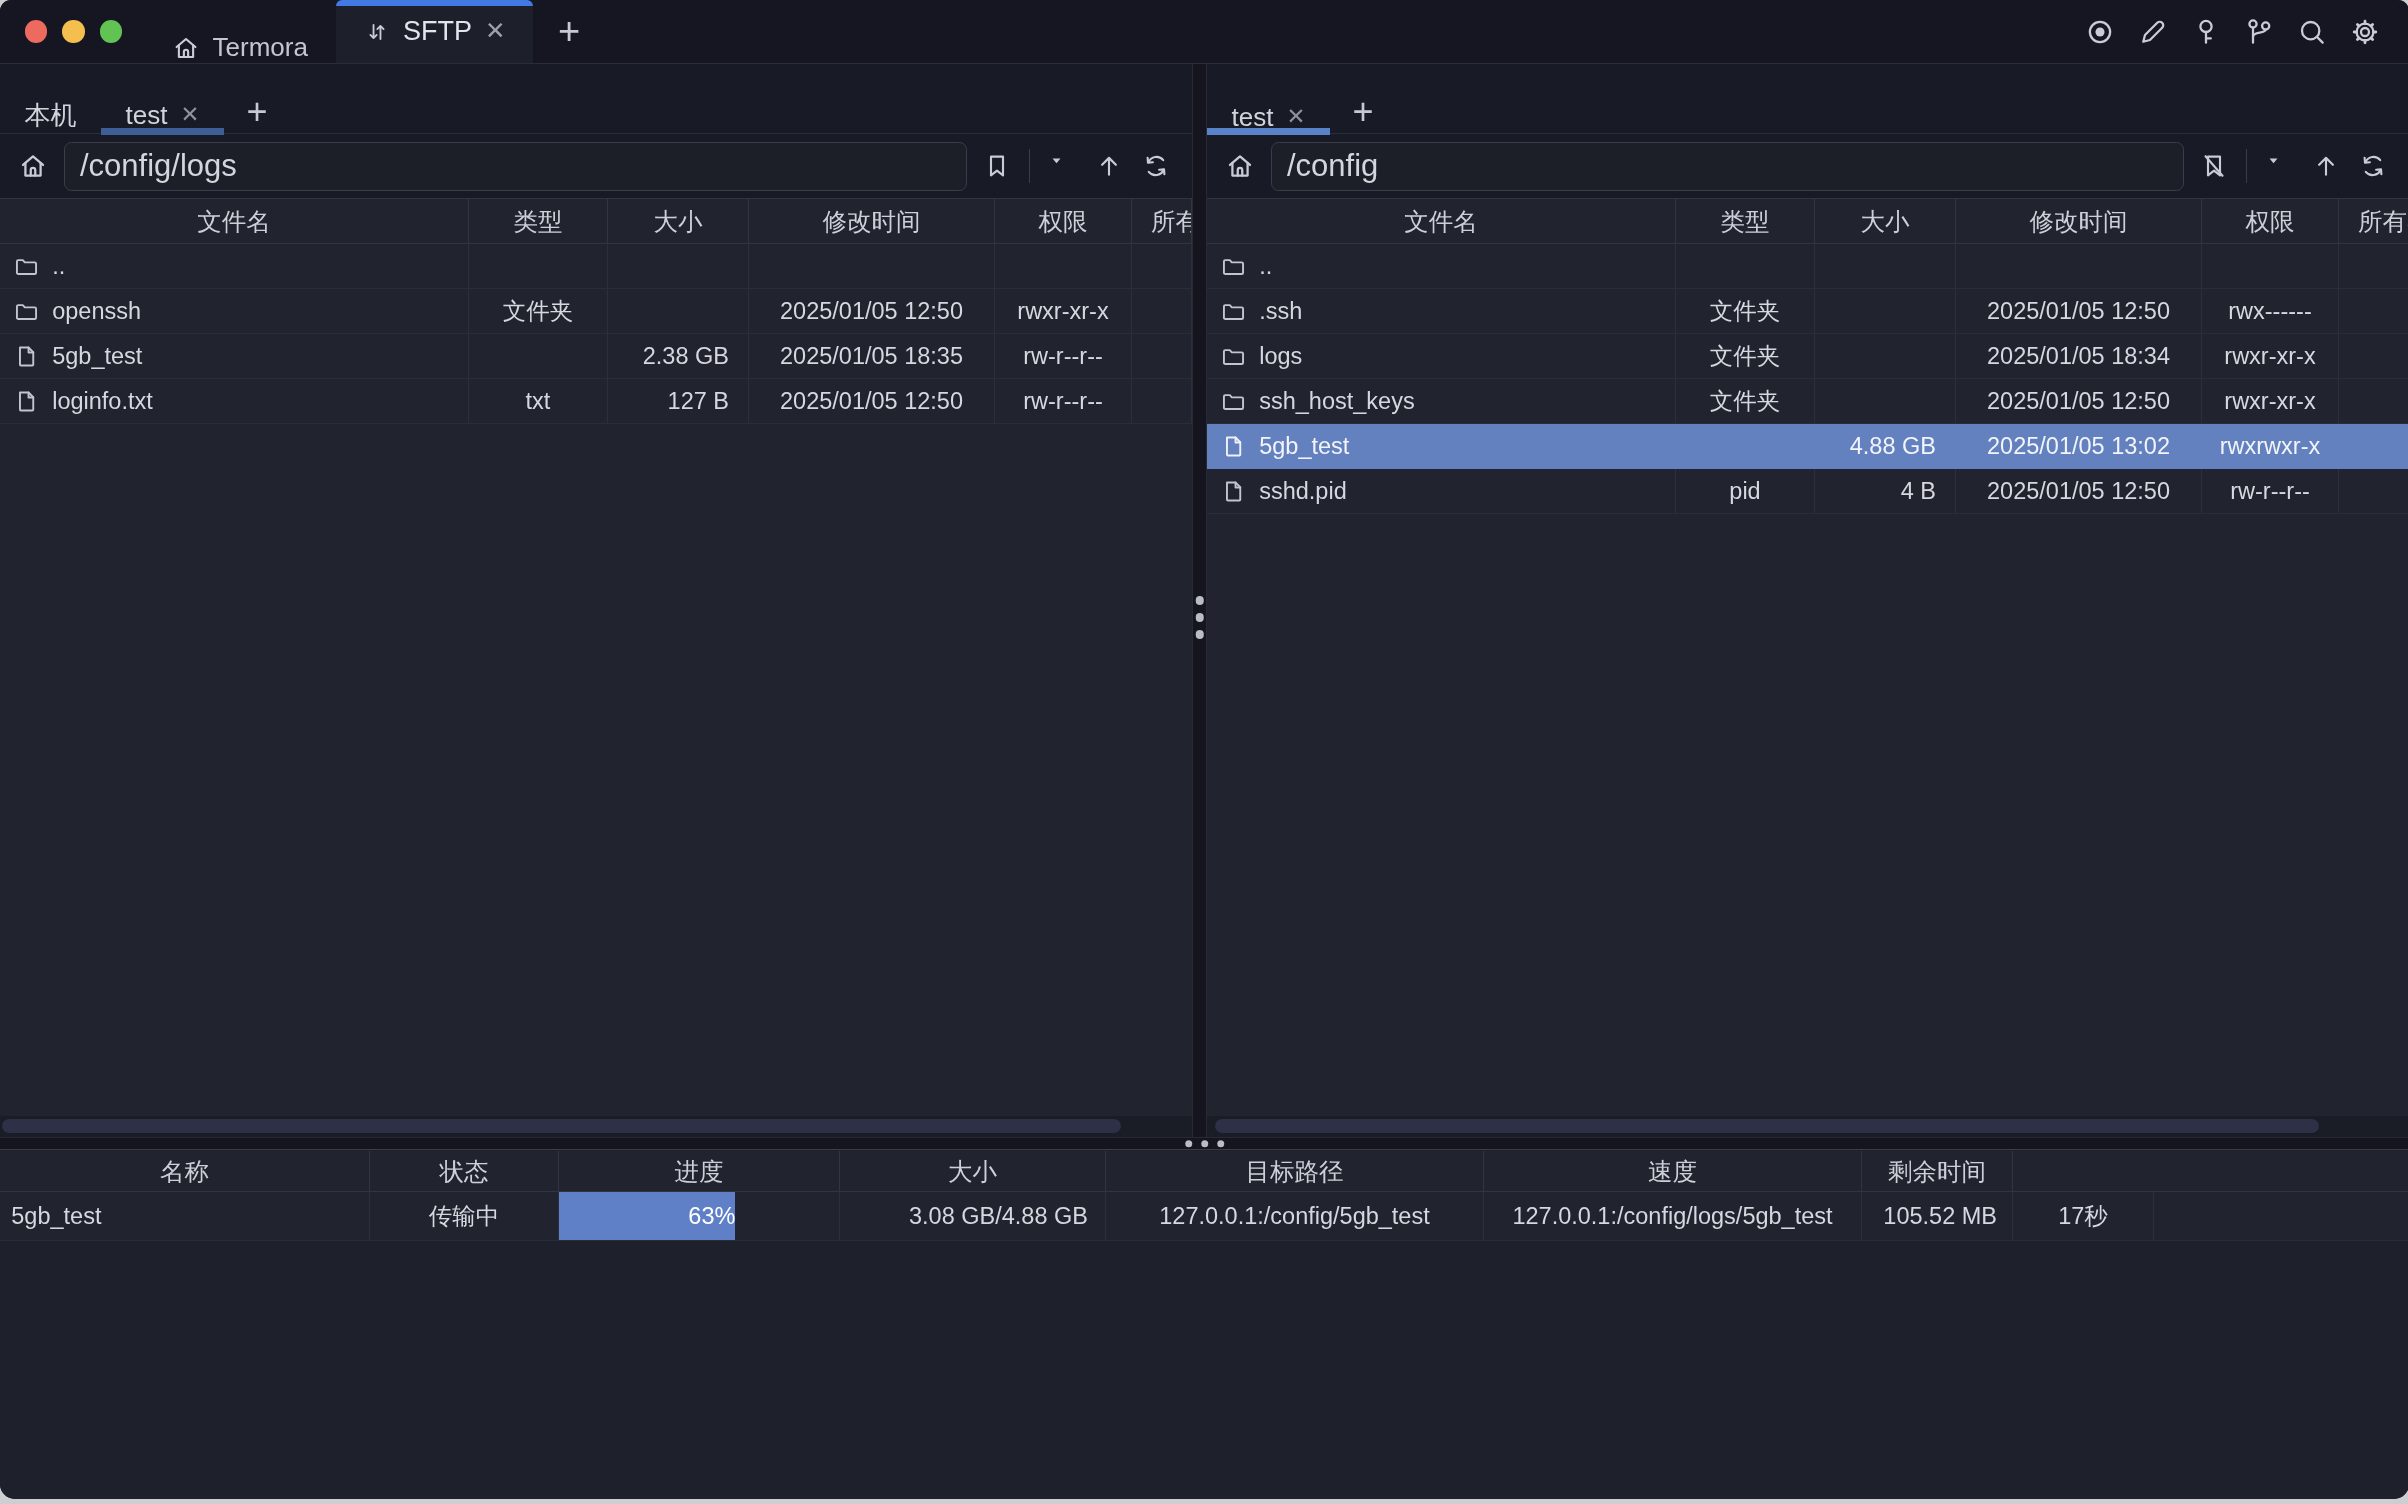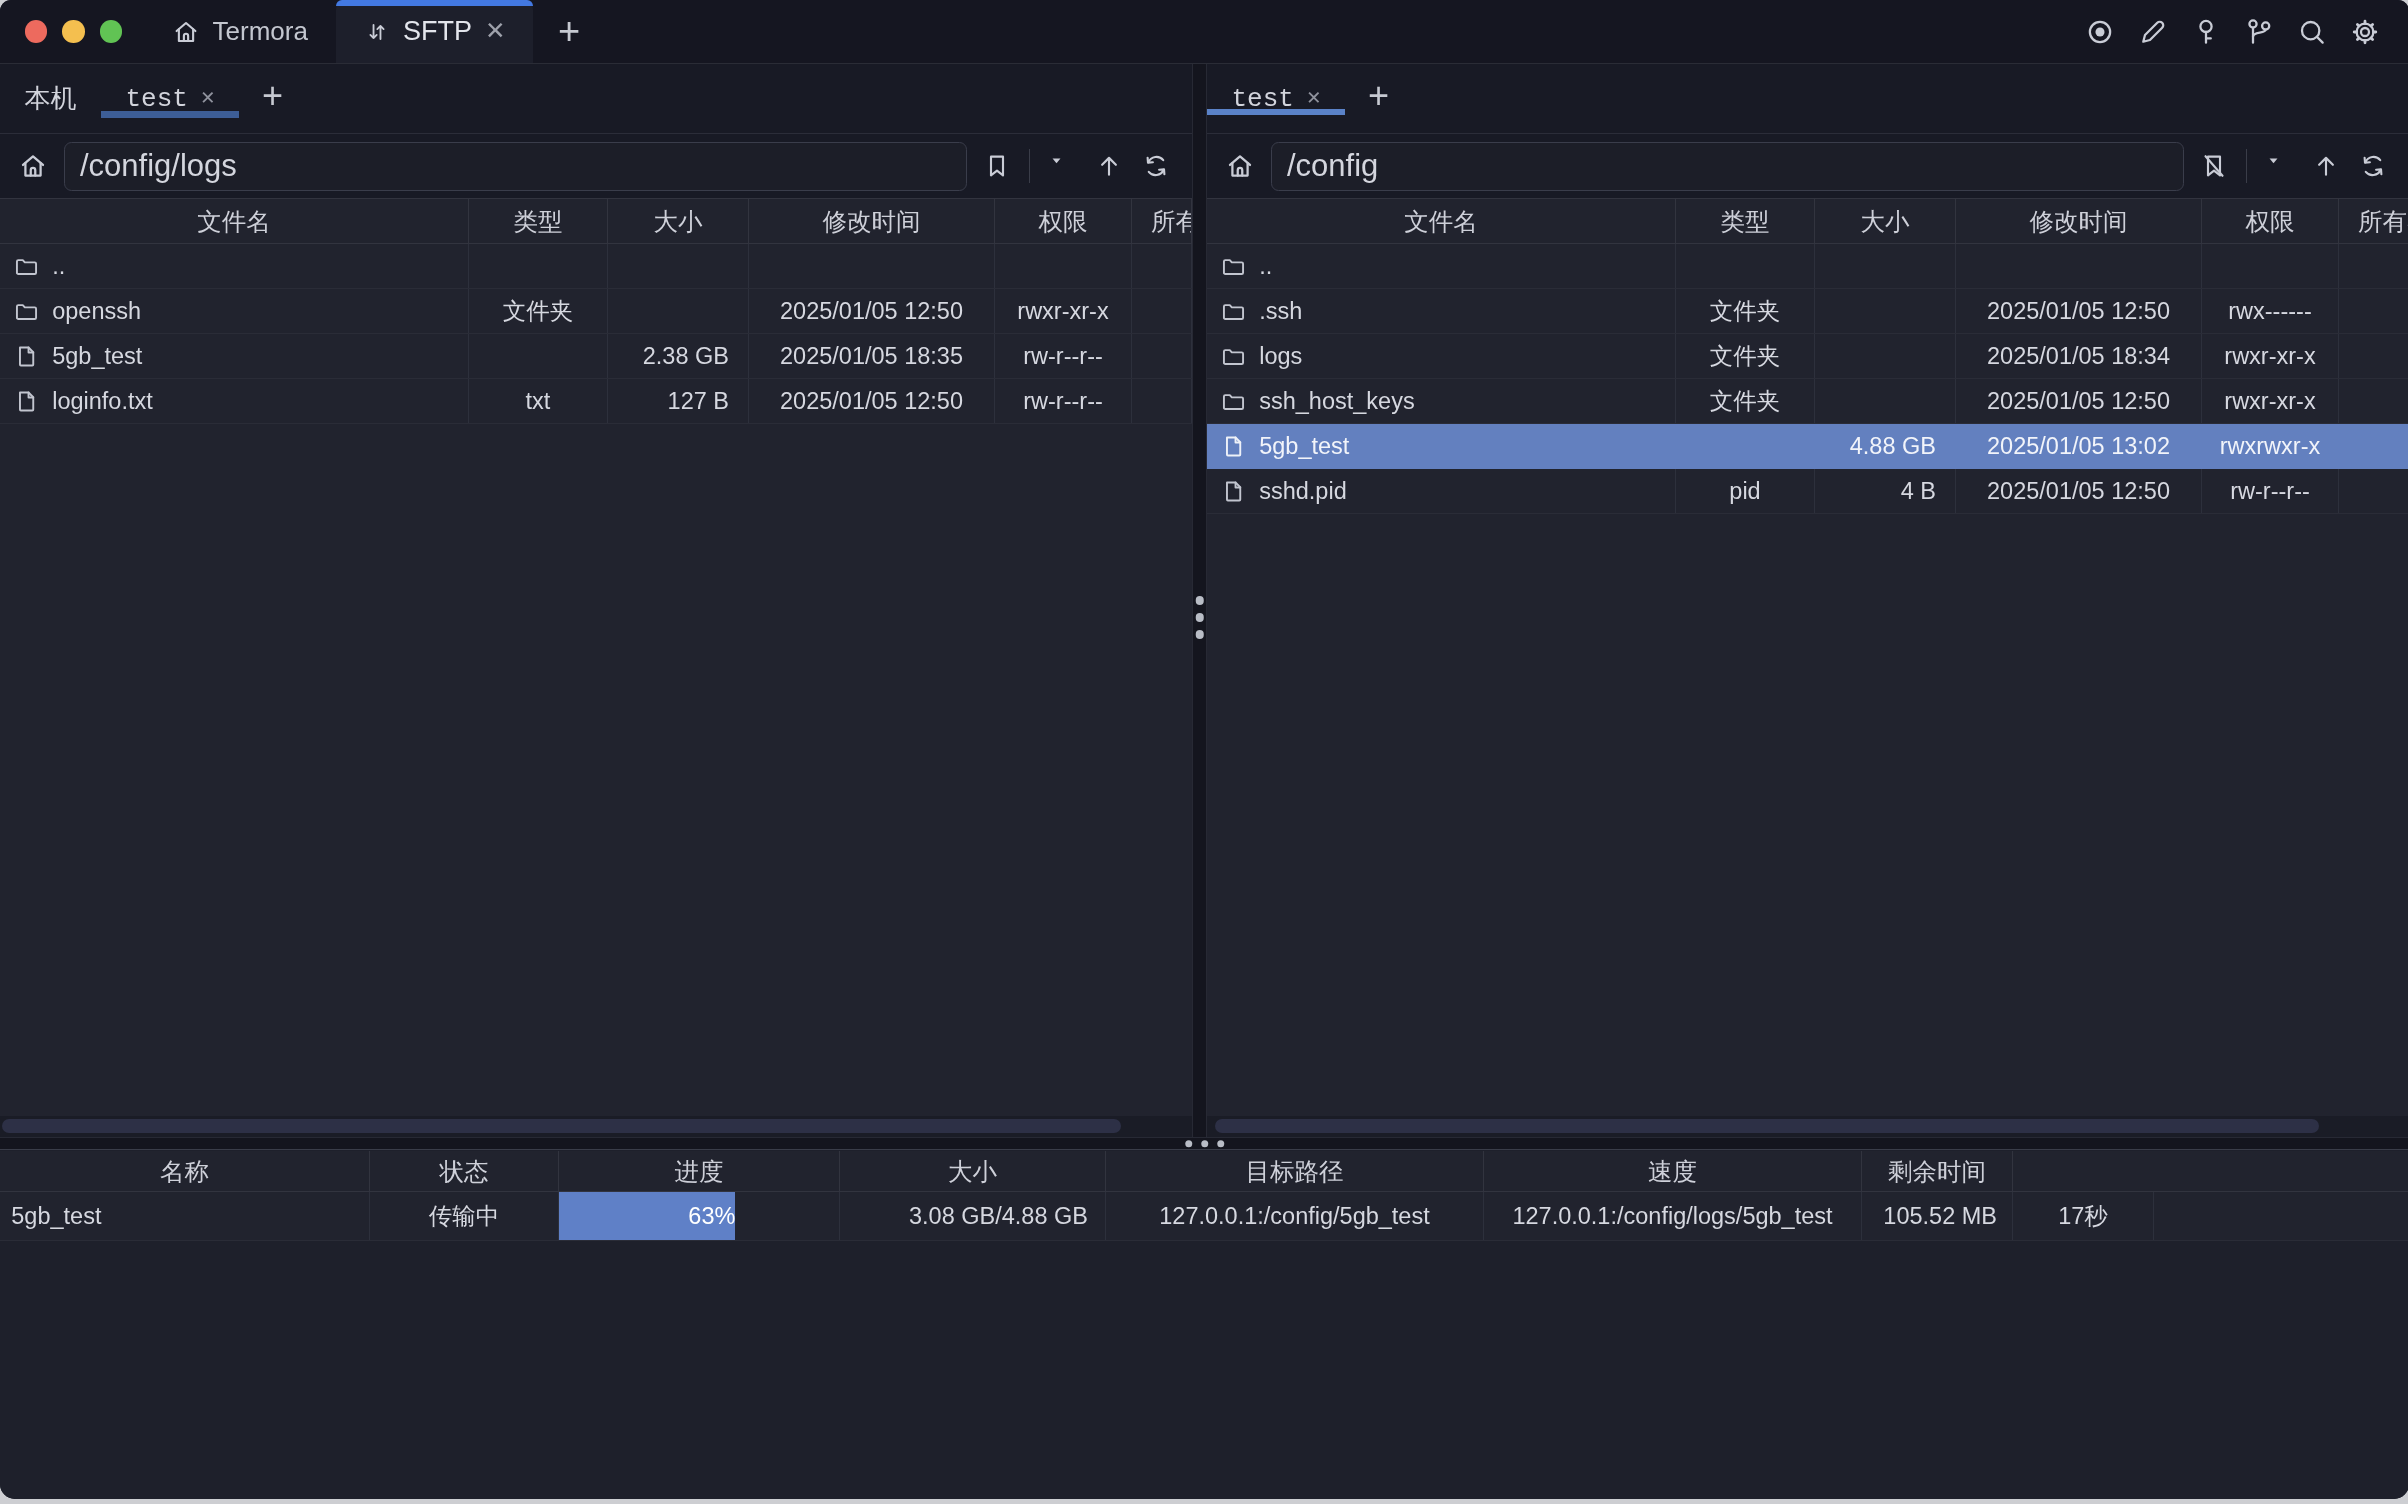--- a/index.html
+++ b/index.html
@@ -14,21 +14,21 @@
            border-radius:11.3px 11.3px 15px 15px; overflow:hidden; color:var(--text); }
   svg{ display:block; }
   .ic{ color:var(--icon); }
   .ic svg{ stroke:currentColor; fill:none; stroke-width:1.7; stroke-linecap:round; stroke-linejoin:round; }
 
   
   .titlebar{ position:absolute; left:0; top:0; width:100%; height:64px; background:var(--bg-titlebar);
              border-bottom:0.9px solid #2a2c36; display:flex; align-items:stretch; }
   .traffic{ display:flex; align-items:center; gap:15px; padding:0 21px 0 24.5px; }
   .tl{ width:22.6px; height:22.6px; border-radius:50%; }
-  .app-tab{ display:flex; align-items:center; gap:11.3px; padding:0 28px; color:#c3c6cf; font-size:26px; }
+  .app-tab{ display:flex; align-items:flex-end; gap:11.3px; padding:0 28px; color:#c3c6cf; font-size:26px; }
   .tb-tab{ position:relative; display:flex; align-items:center; gap:13px; padding:0 28px;
            background:#1d1f2b; border-radius:9.4px 9.4px 0 0; font-size:27px; color:#e3e5ec; }
   .tb-tab::before{ content:""; position:absolute; left:0; right:0; top:0; height:5.6px;
                    background:var(--accent); border-radius:9.4px 9.4px 0 0; }
   .tab-close{ color:#9ea1ab; font-size:24.5px; line-height:1; cursor:default; }
   .tb-plus{ display:flex; align-items:center; padding:0 24.5px; color:#c6c9d1; font-size:38px; font-weight:300; }
   .tb-spacer{ flex:1; }
   .tb-icons{ display:flex; align-items:center; gap:21px; padding-right:28px; }
   .tb-icons .ic{ width:32px; height:32px; }
 
@@ -36,21 +36,21 @@
   .panes{ position:absolute; left:0; top:64px; width:2409px; height:1073px; display:flex; }
   .pane{ display:flex; flex-direction:column; background:var(--bg-table); min-width:0; }
   .pane.left{ width:1192px; } .pane.right{ width:1202px; }
   .vsplit{ width:15px; background:var(--splitter); border-left:0.9px solid #272934; border-right:0.9px solid #272934;
            position:relative; }
   .vsplit .dots{ position:absolute; left:50%; top:532px; transform:translateX(-50%);
                  display:flex; flex-direction:column; gap:8.5px; }
   .dot{ width:8.5px; height:8.5px; border-radius:50%; background:#b9bdc6; }
 
   .ptabs{ height:70px; background:var(--bg-panetop); border-bottom:1.9px solid #2b2d39;
-          display:flex; align-items:center;font-family:Liberation Mono, monospace; }
+          display:flex; align-items:flex-end; }
   .ptab{ position:relative; display:flex; align-items:center; gap:13px; padding:0 24.5px; font-size:26px; color:#d2d4dc; }
   .ptab-close{ color:#8f929d; font-size:22.6px; line-height:1; }
   .ptab-underline{ position:absolute; left:0; right:0; bottom:-1.9px; height:6.6px; background:var(--ul-muted); }
   .ptab-underline.bright{ background:var(--ul-bright); }
   .ptab-plus{ display:flex; align-items:center; padding:0 22.6px; color:#c6c9d1; font-size:36px; font-weight:300; }
 
   .pathbar{ height:64px; background:var(--bg-panetop); display:flex; align-items:center; padding:0 17px; gap:15px; }
   .home-btn{ width:32px; height:32px; flex:none; }
   .path-input{ flex:1; height:49px; min-width:0; background:var(--bg-input); border:1.9px solid #3a3d4b; border-radius:7.5px;
                color:#d4d6de; font-size:31px; padding:0 15px; outline:none; font-family:inherit; }

